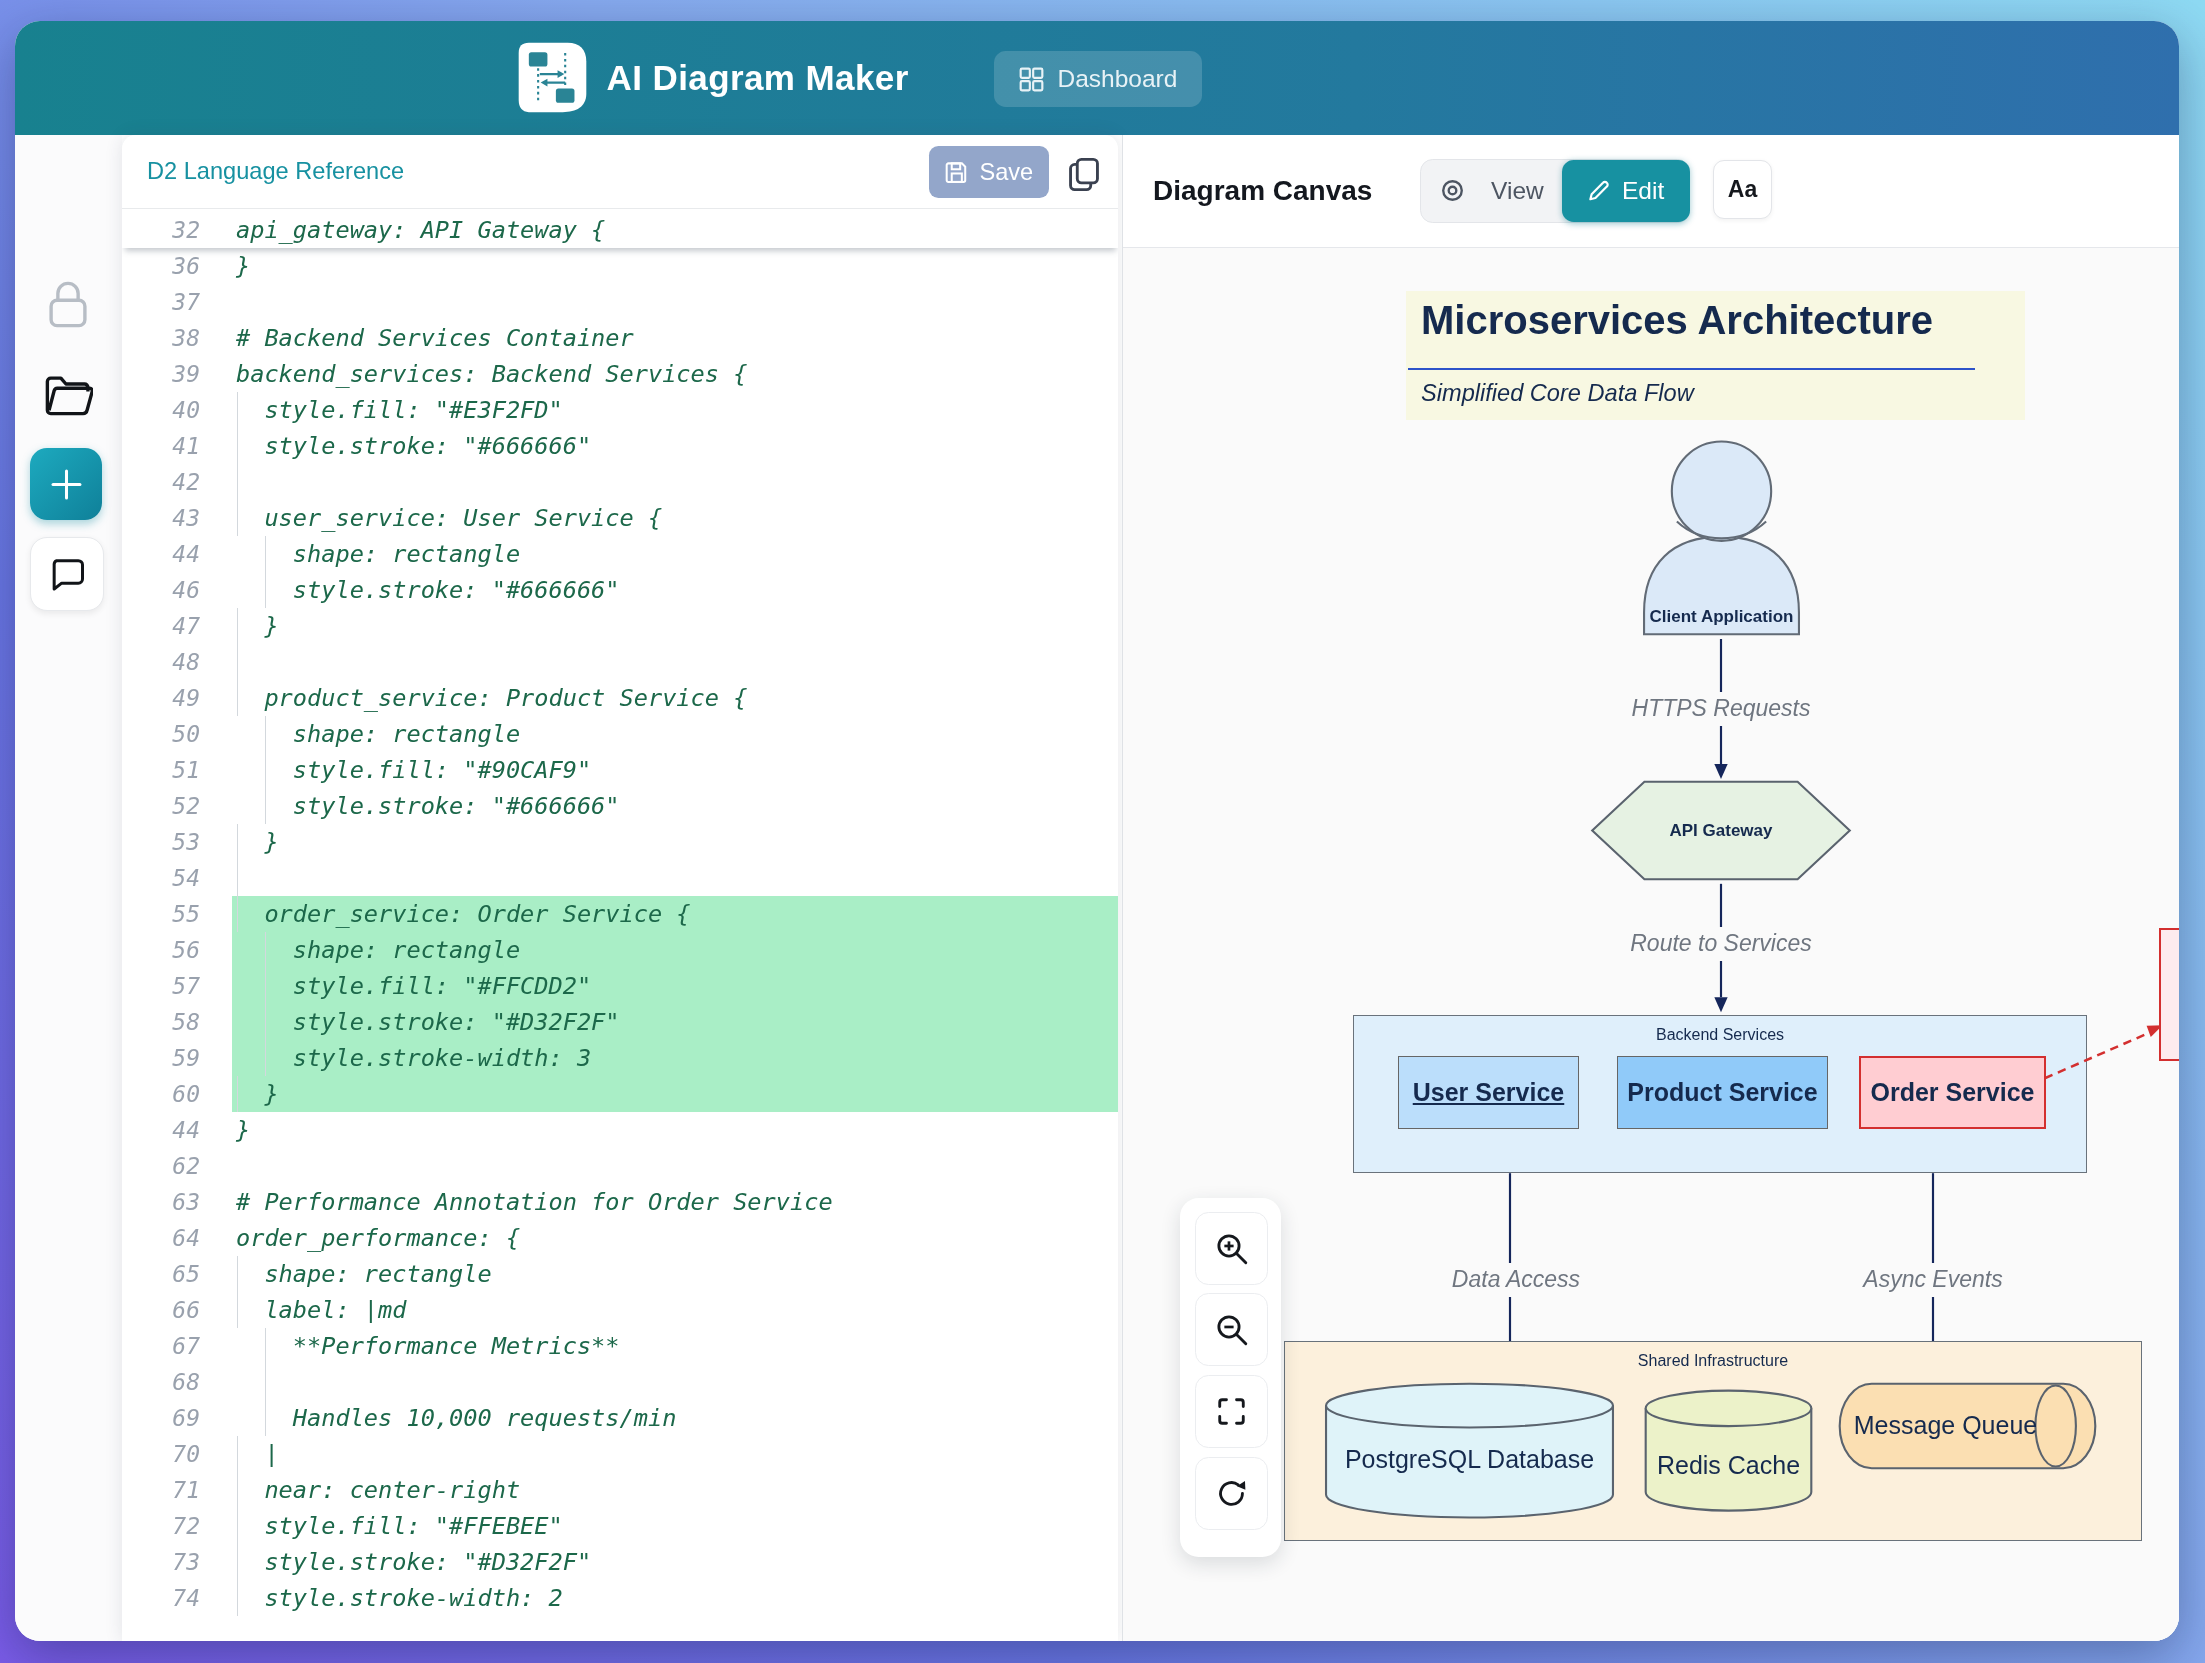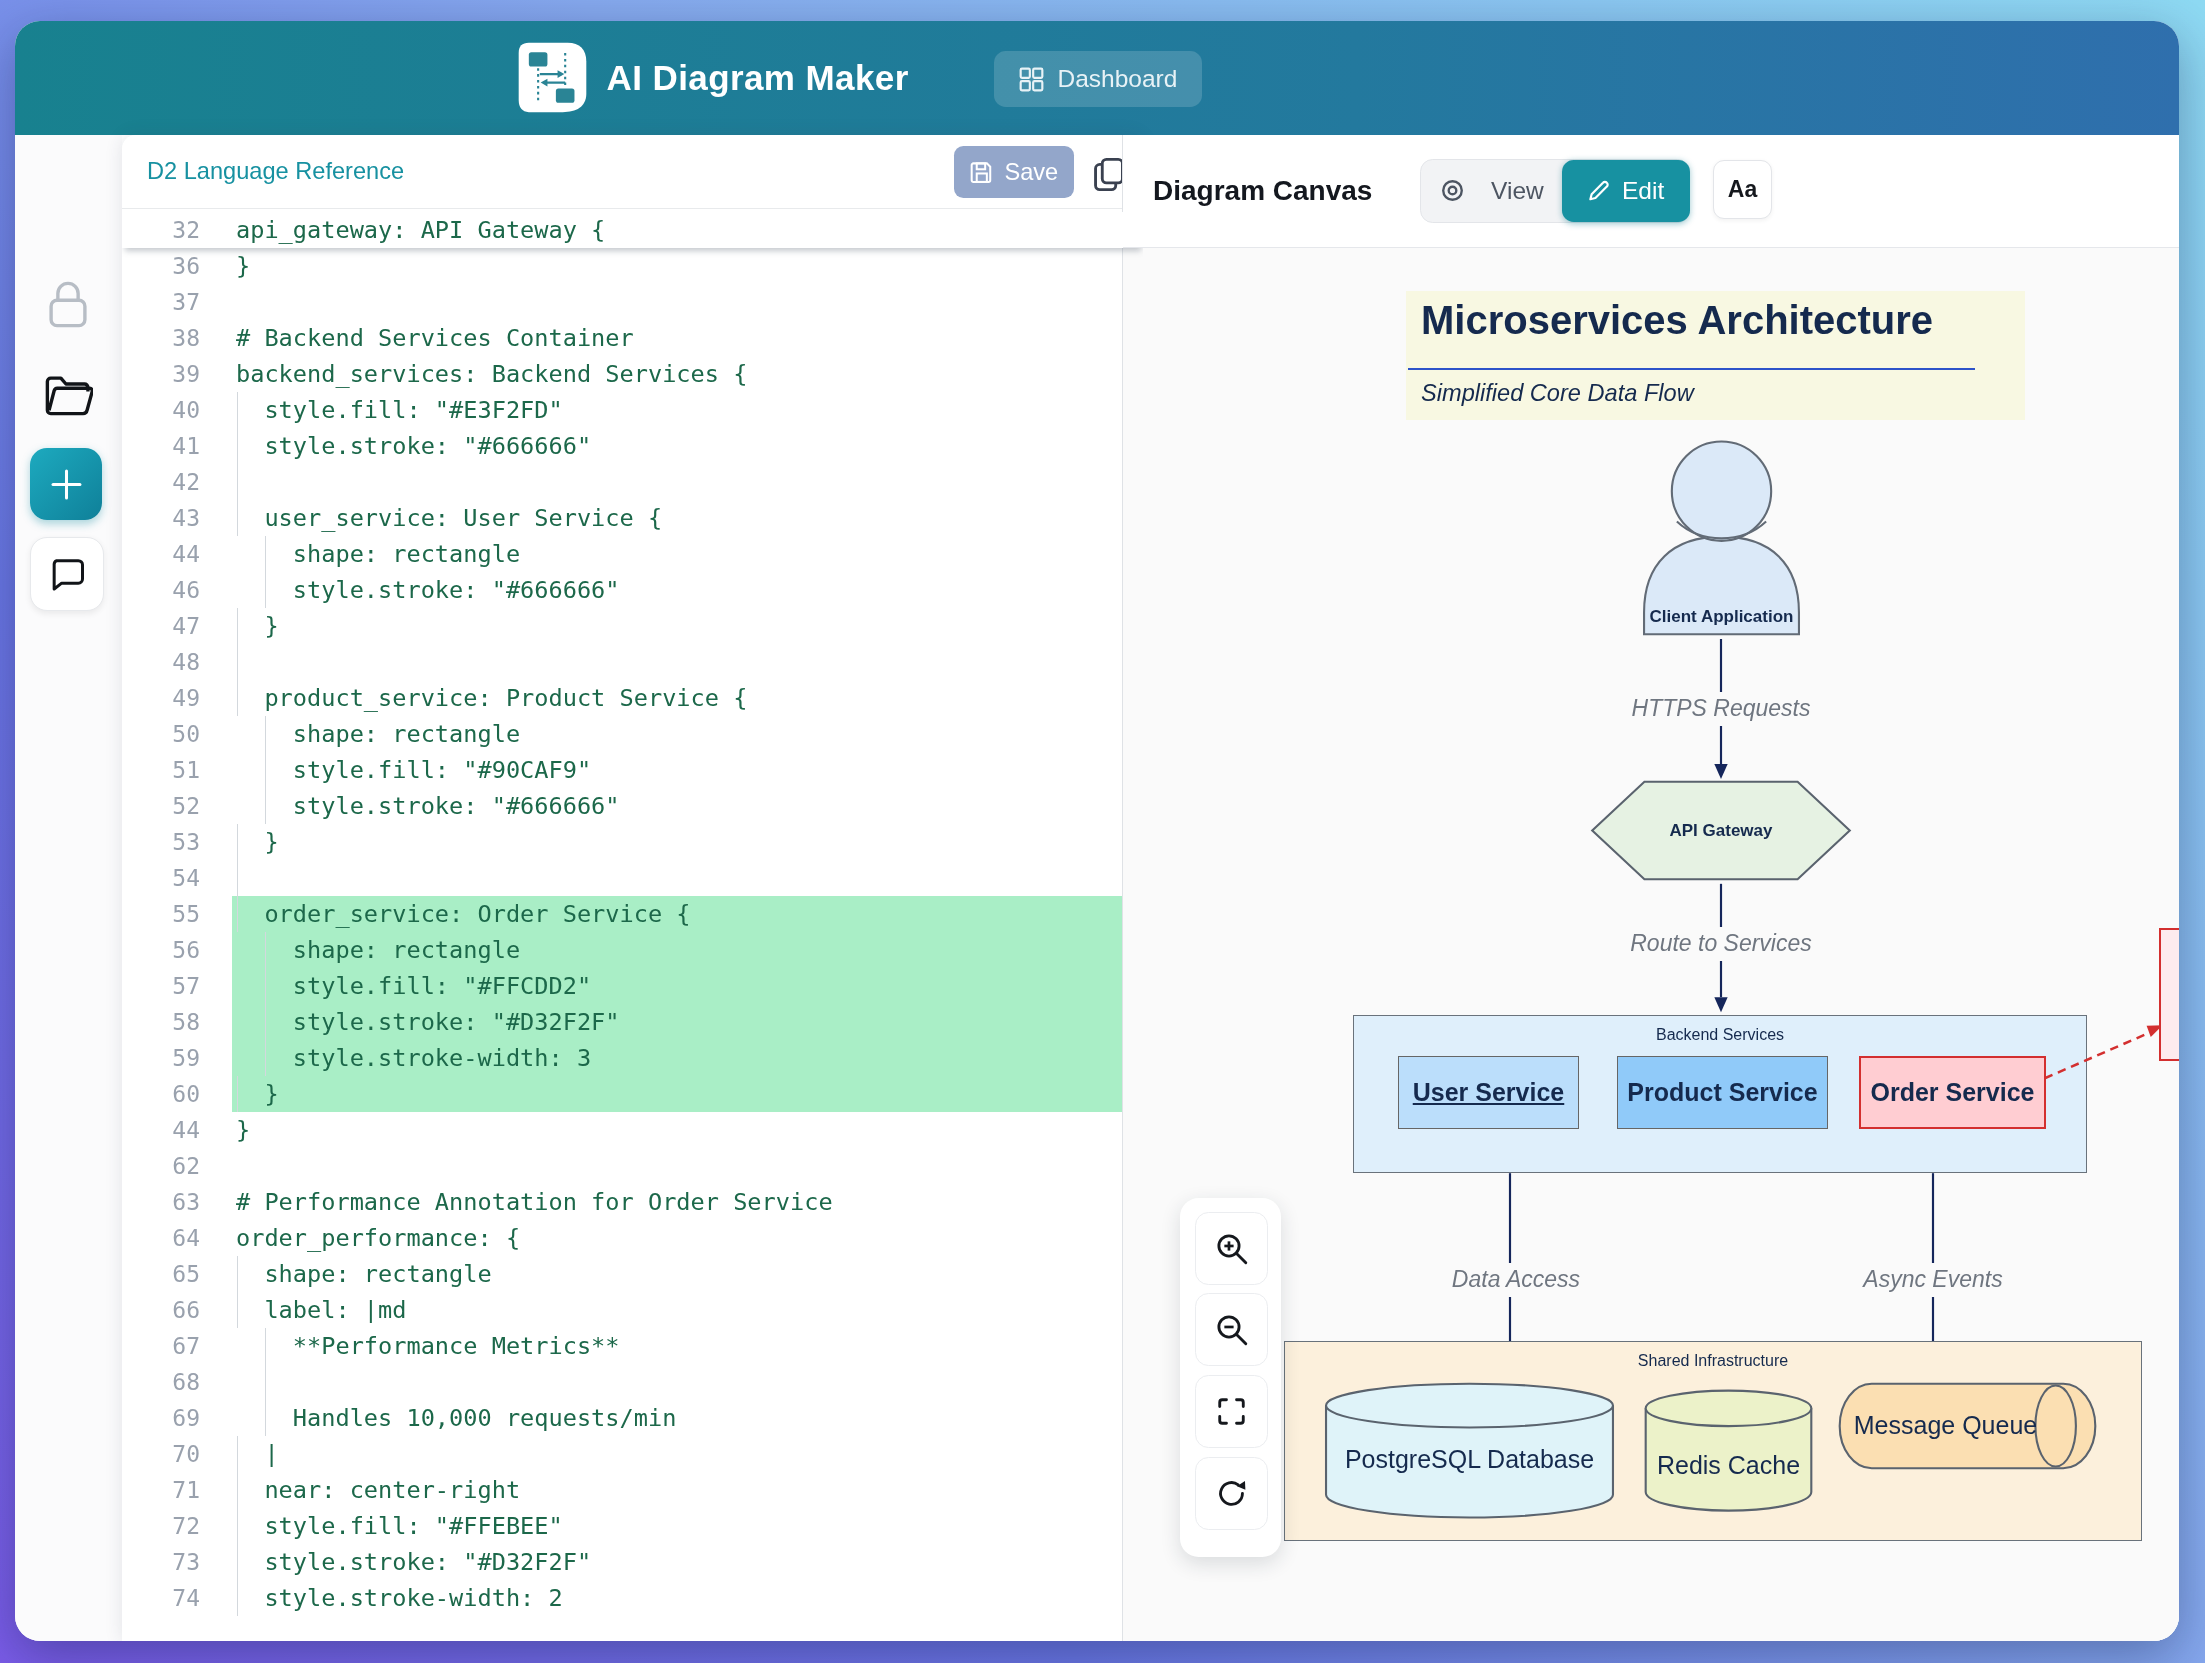--- a/index.html
+++ b/index.html
@@ -40,34 +40,33 @@
   .chat-btn{
     position:absolute;left:15px;top:402px;width:72px;height:72px;border-radius:17px;
     background:#fff;border:0.8px solid #e7e9ec;display:flex;align-items:center;justify-content:center;
     cursor:pointer;box-shadow:0 2.5px 6.7px rgba(0,0,0,.07);
   }
   
   .editor{
     position:absolute;left:107px;top:114px;width:996px;height:1506px;
     background:#fff;border-radius:13.5px 13.5px 0 0;
     box-shadow:0 0 18.6px rgba(40,50,70,.12);
-    padding-left:25px;
   }
   .ed-head{position:absolute;left:0;top:0;width:100%;height:73px;border-bottom:0.8px solid #e8eaec;}
   .ed-title{position:absolute;left:25px;top:0;height:73px;display:flex;align-items:center;
     color:var(--accent-teal);font-size:23.6px;font-weight:500;}
   .save-btn{
     position:absolute;right:69px;top:11px;width:120px;height:52px;border-radius:9.3px;
     background:var(--save-bg);color:#fff;font-size:23.6px;font-weight:500;
     display:flex;align-items:center;justify-content:center;gap:11px;cursor:pointer;
   }
   .copy-btn{position:absolute;right:15px;top:20px;width:39px;height:39px;display:flex;
     align-items:center;justify-content:center;cursor:pointer;}
   .code-area{position:absolute;left:0;top:73px;right:0;bottom:0;overflow:hidden;padding-top:4.2px;}
-  .crow{position:relative;height:36px;display:flex;}
+  .crow{position:relative;height:36px;display:flex;font-style:italic;}
   .crow.hl{background:linear-gradient(90deg,transparent 110px,var(--highlight) 110px);}
   .crow.sticky{box-shadow:0 5px 5.9px -2.5px rgba(90,100,115,.35);z-index:3;background:#fff;}
   .ln{flex:0 0 78px;width:78px;text-align:right;color:#99a1ad;
     font-family:"DejaVu Sans Mono",monospace;font-size:23px;line-height:36px;}
   .ct{margin:0 0 0 36px;white-space:pre;color:var(--code-green);
     font-family:"DejaVu Sans Mono",monospace;font-size:23.6px;line-height:36px;}
   .guide{position:absolute;top:0;bottom:0;width:1.3px;background:#d3d8dd;z-index:2;}
   
   .canvas-panel{
     position:absolute;left:1107px;top:114px;width:1057px;bottom:0;

